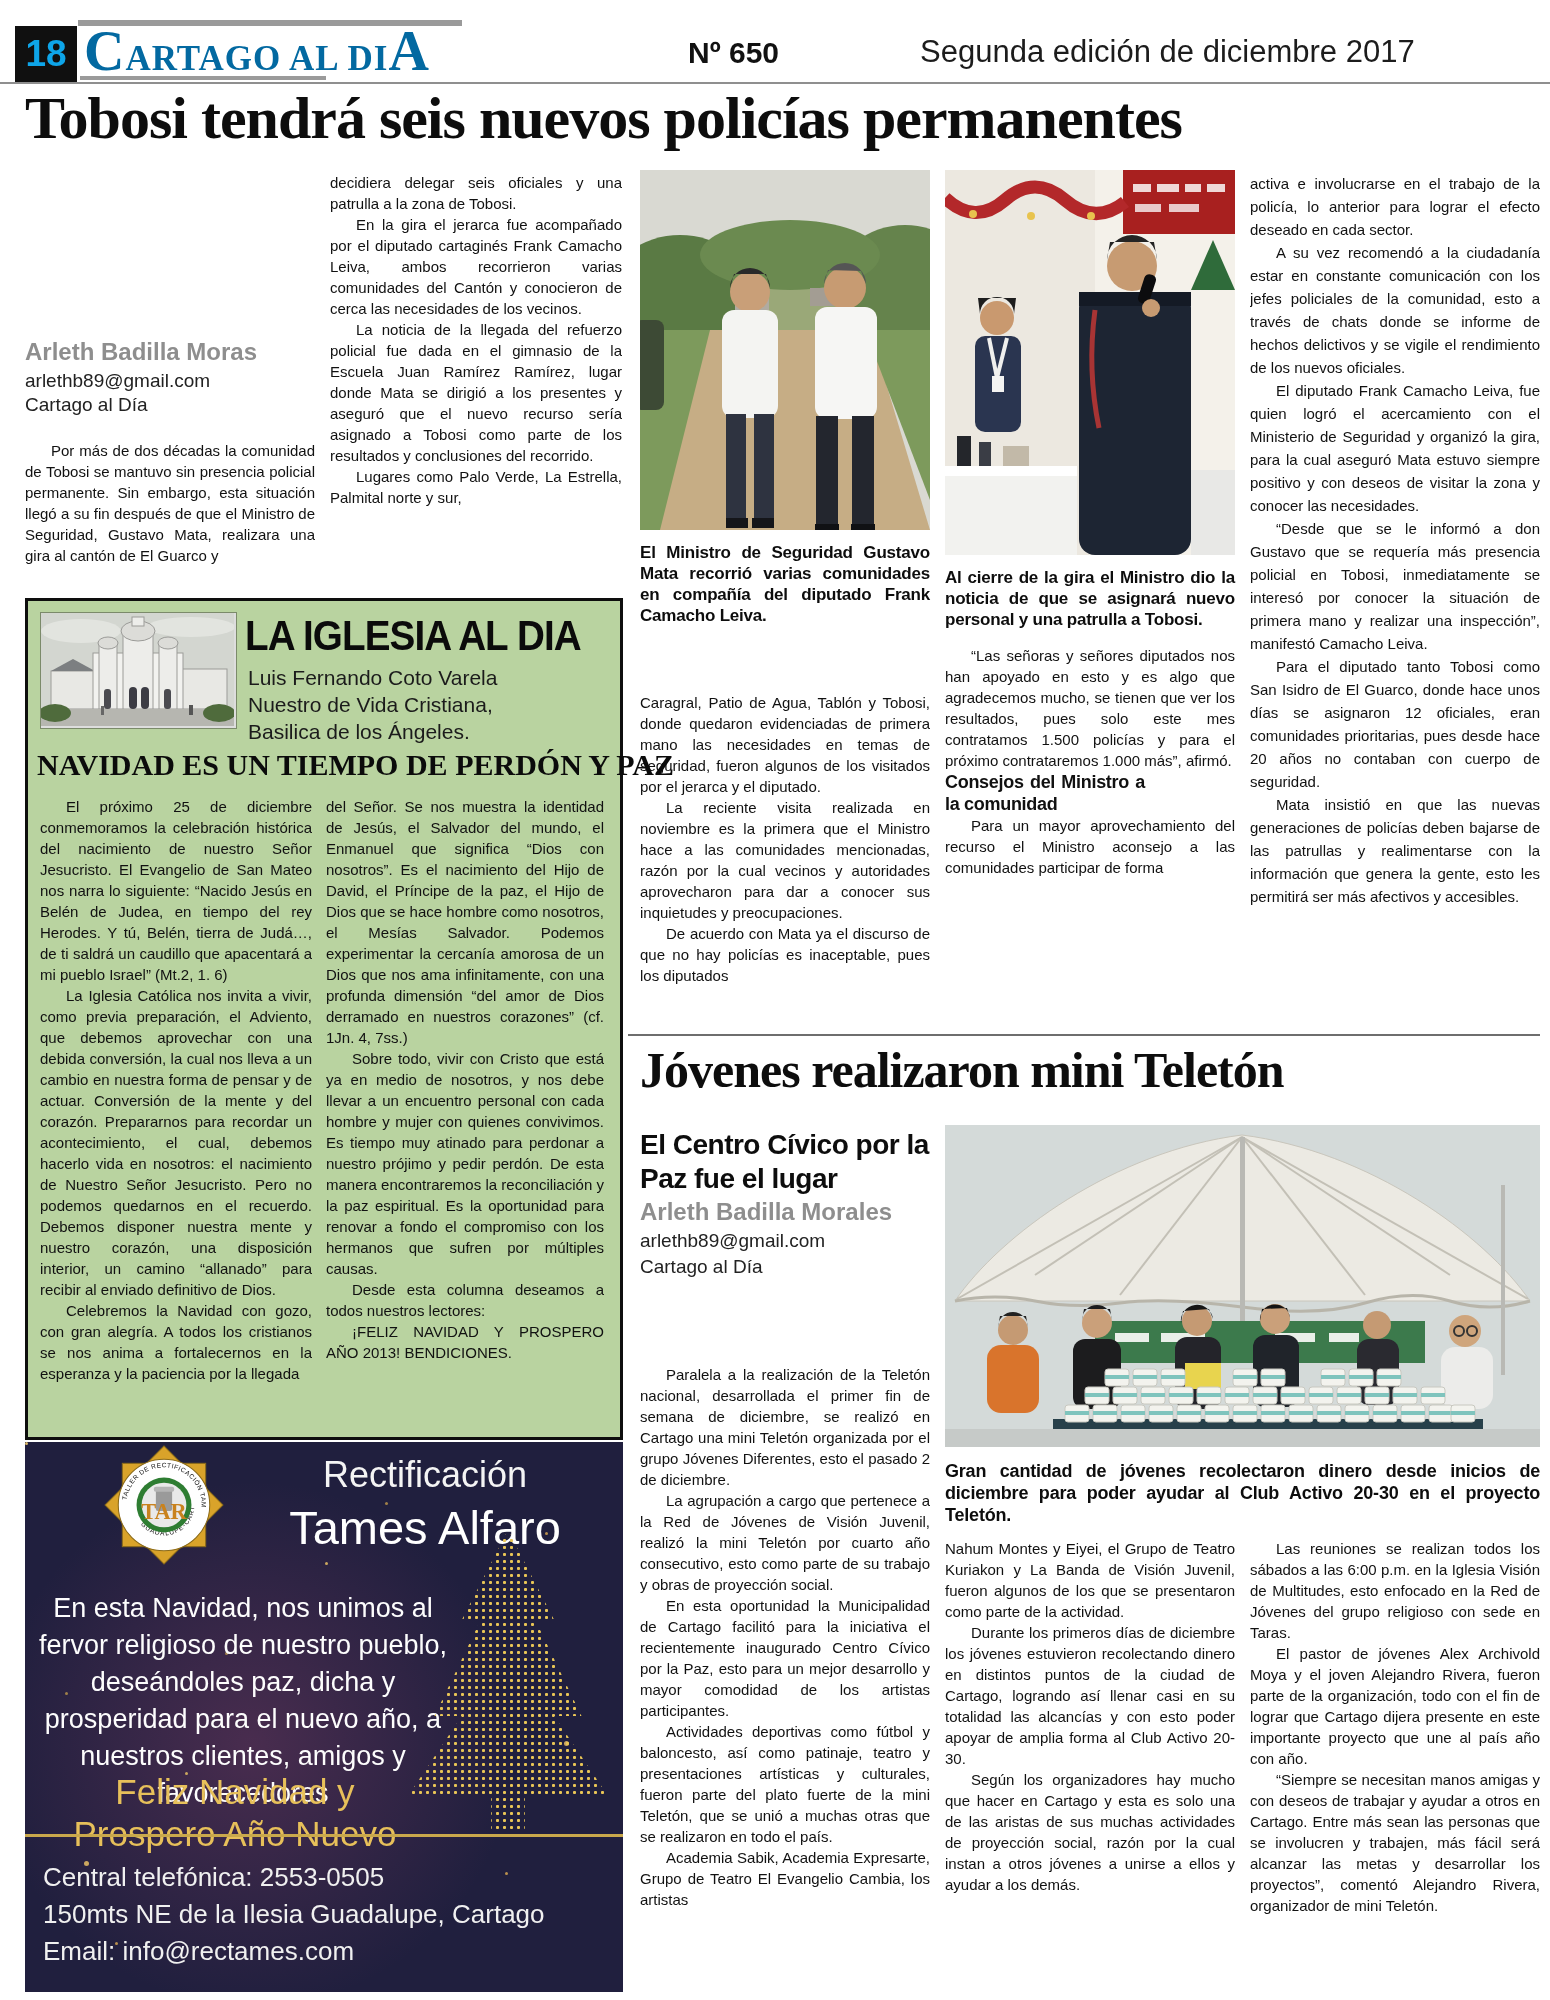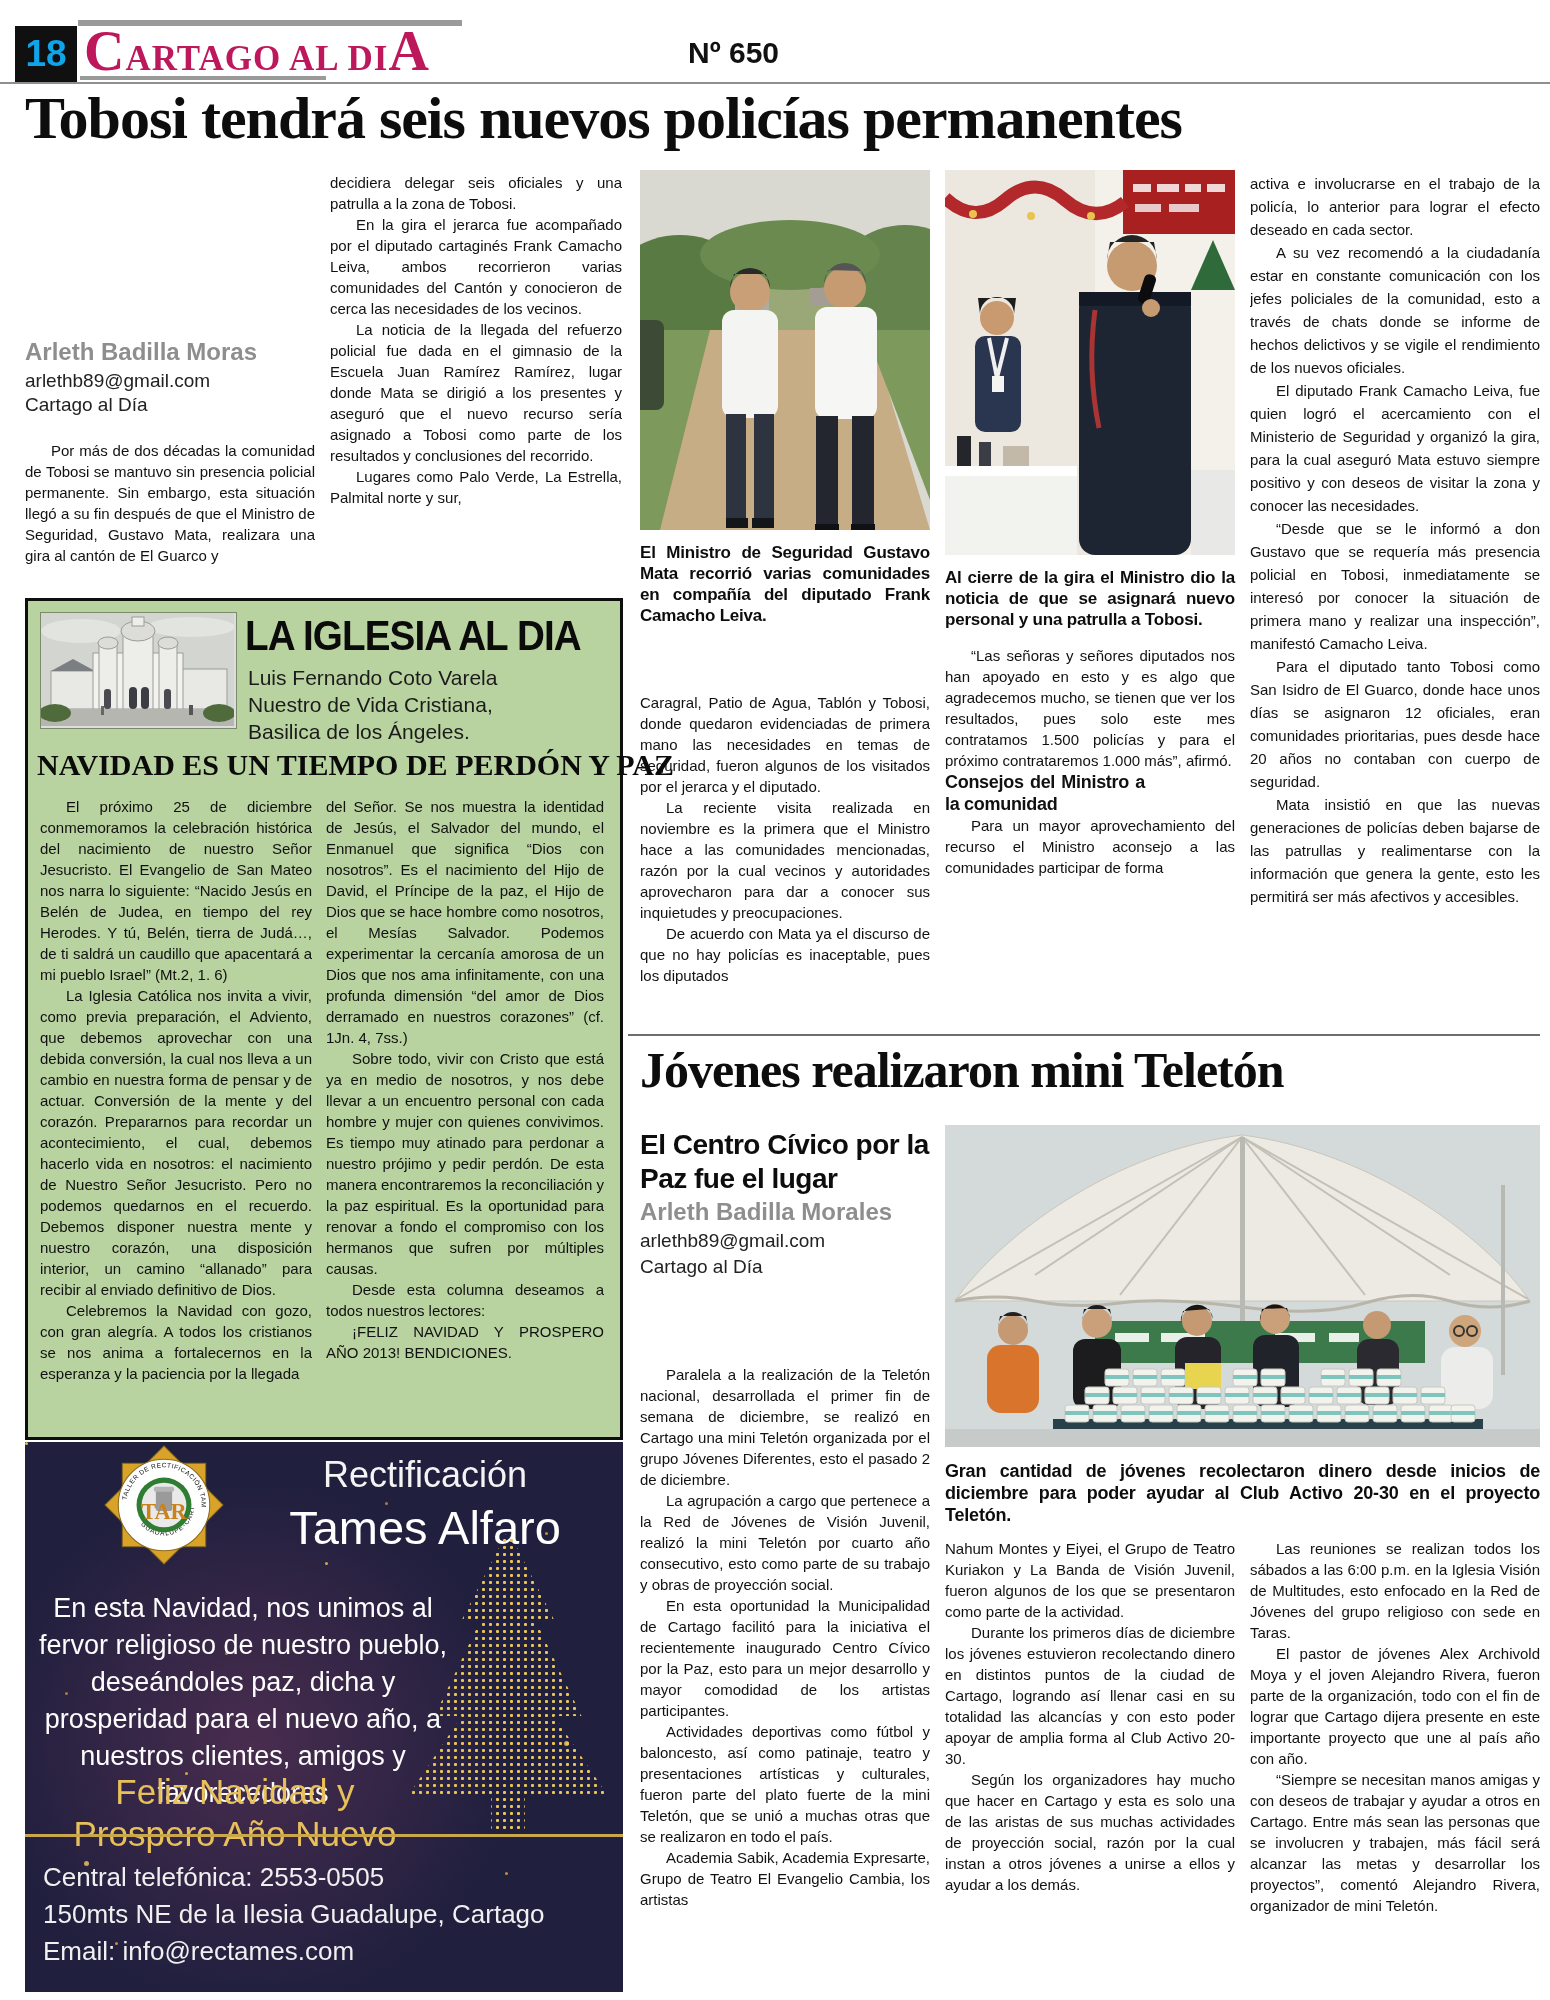--- a/index.html
+++ b/index.html
@@ -5,21 +5,21 @@
   html,body{margin:0;padding:0;background:#e9e9e9;}
   #page{position:relative;width:1550px;height:2000px;background:#ffffff;
         font-family:"Liberation Sans",sans-serif;color:#111;overflow:hidden;}
   .abs{position:absolute;}
   
   #pagenum{left:15px;top:26px;width:62px;height:56px;background:#101010;color:#0ea5e9;
            font-size:37px;font-weight:bold;text-align:center;line-height:56px;}
   #bar-top{left:78px;top:20px;width:384px;height:6px;background:#9a9a9a;}
   #bar-bottom{left:80px;top:76px;width:246px;height:4px;background:#9a9a9a;}
   #masthead{left:84px;top:22px;font-family:"Liberation Serif",serif;font-weight:bold;
-            color:#be185d;font-size:35px;letter-spacing:1px;line-height:58px;white-space:nowrap;}
+            color:#0369a1;font-size:35px;letter-spacing:1px;line-height:58px;white-space:nowrap;}
   #masthead .cap{font-size:56px;}
   #issue{left:688px;top:36px;font-size:30px;font-weight:bold;}
   #edition{left:920px;top:34px;font-size:31px;color:#1c1c1c;}
   #header-rule{left:0;top:82px;width:1550px;height:2px;background:#8f8f8f;}
   
   .hl{font-family:"Liberation Serif",serif;font-weight:bold;letter-spacing:-1px;color:#0d0d0d;}
   #hl1{left:25px;top:86px;width:1515px;font-size:60px;line-height:64px;}
   #hl2{left:640px;top:1042px;width:900px;font-size:50px;line-height:56px;}
   .subhead{font-weight:bold;font-size:28px;line-height:34px;letter-spacing:-0.5px;color:#0d0d0d;}
   #sub1{left:25px;top:186px;width:290px;}
@@ -66,20 +66,21 @@
 </head>
 <body>
 
 <div id="page">
 
   <div class="abs" id="pagenum">18</div>
   <div class="abs" id="bar-top"></div>
   <div class="abs" id="masthead"><span class="cap">C</span><span>ARTAGO AL DI</span><span class="cap">A</span></div>
   <div class="abs" id="bar-bottom"></div>
   <div class="abs" id="issue">Nº 650</div>
+  <div class="abs" id="edition">Segunda edición de diciembre 2017</div>
   <div class="abs" id="header-rule"></div>
 
   <div class="abs hl" id="hl1">Tobosi tendrá seis nuevos policías permanentes</div>
   <div class="abs author" style="left:25px;top:338px;">Arleth Badilla Moras</div>
   <div class="abs byl" style="left:25px;top:370px;">arlethb89@gmail.com</div>
   <div class="abs byl" style="left:25px;top:394px;">Cartago al Día</div>
 
   <div class="abs col" style="left:25px;top:440px;width:290px;height:158px;">
     <p>Por más de dos décadas la comunidad de Tobosi se mantuvo sin presencia policial permanente. Sin embargo, esta situación llegó a su fin después de que el Ministro de Seguridad, Gustavo Mata, realizara una gira al cantón de El Guarco y</p>
   </div>

